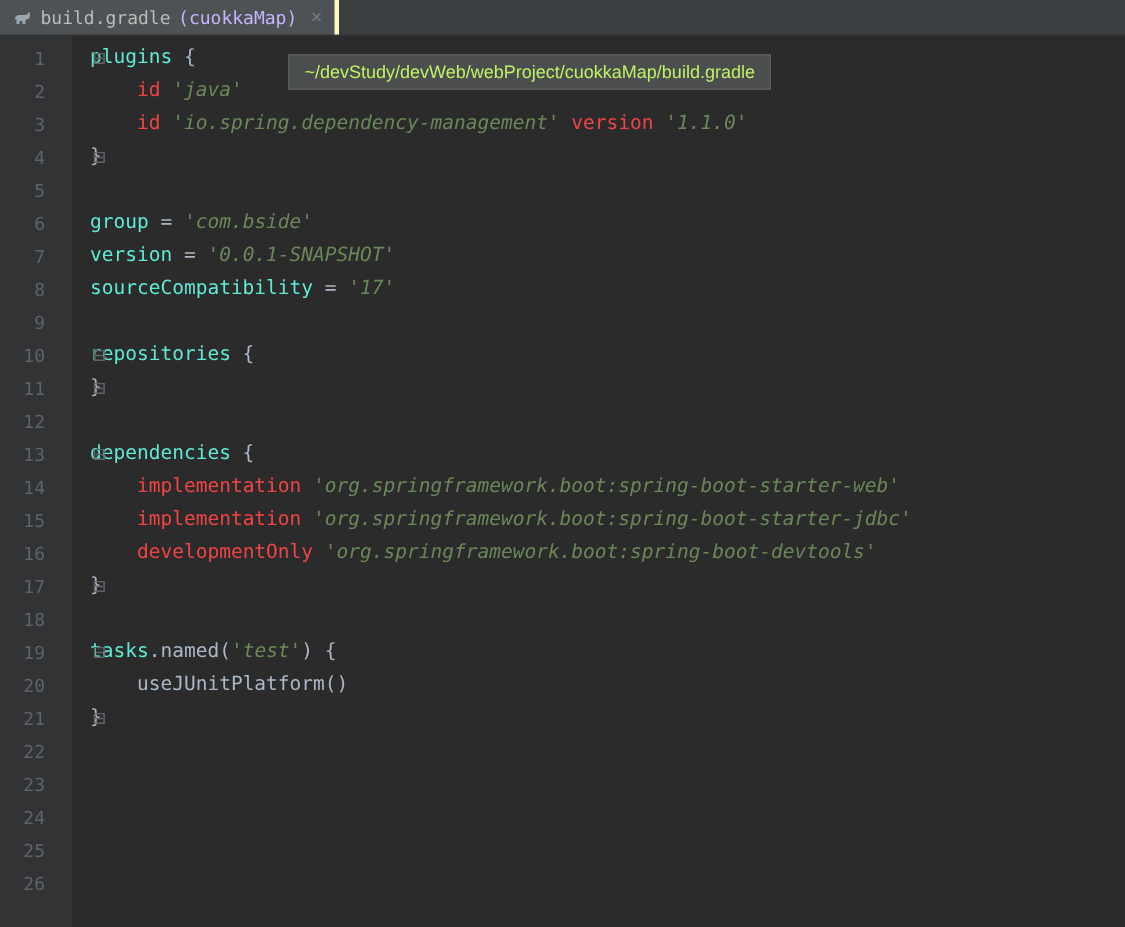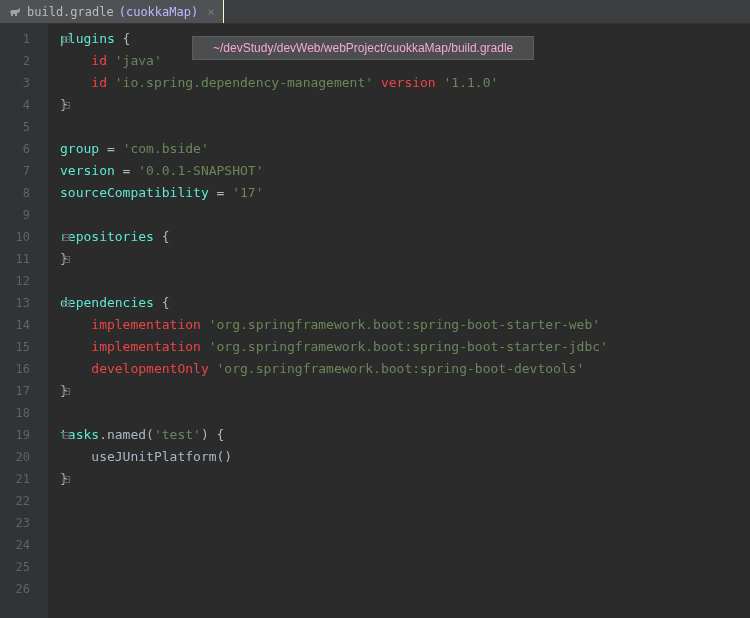--- a/index.html
+++ b/index.html
@@ -21,21 +21,21 @@
     }
     .tab {
       display: flex;
       align-items: center;
       padding: 0 8px;
       height: 100%;
       background: #4e5254;
       color: #bbbbbb;
       font-size: 12px;
       gap: 5px;
-      border-right: 1px solid #fef9c3;
+      border-right: 3px solid #fef9c3;
     }
     .elephant-icon {
       width: 14px;
       height: 14px;
       display: inline-flex;
       align-items: center;
       justify-content: center;
     }
     .close-icon {
       color: #7a7a7a;
@@ -70,32 +70,32 @@
       padding-left: 12px;
       background: #2b2b2b;
       position: relative;
     }
     .code-line {
       height: 22px;
       line-height: 22px;
       white-space: pre;
       position: relative;
     }
-    .str { color: #6a8759; }
+    .str { color: #6a8759; font-style: italic; }
     .ident { color: #5eead4; }
     .method { color: #ef4444; }
     .plain { color: #a9b7c6; }
     .tooltip {
       position: absolute;
       top: 36px;
       left: 192px;
       background: #4b4d4f;
       border: 1px solid #5a5d5f;
-      color: #f9a8d4;
-      padding: 4px 20px;
+      color: #bef264;
+      padding: 4px 10px;
       font-size: 12px;
       z-index: 10;
       font-family: -apple-system, sans-serif;
     }
     .fold-minus {
       position: absolute;
       left: 2px;
       color: #606366;
       font-size: 14px;
       line-height: 22px;

